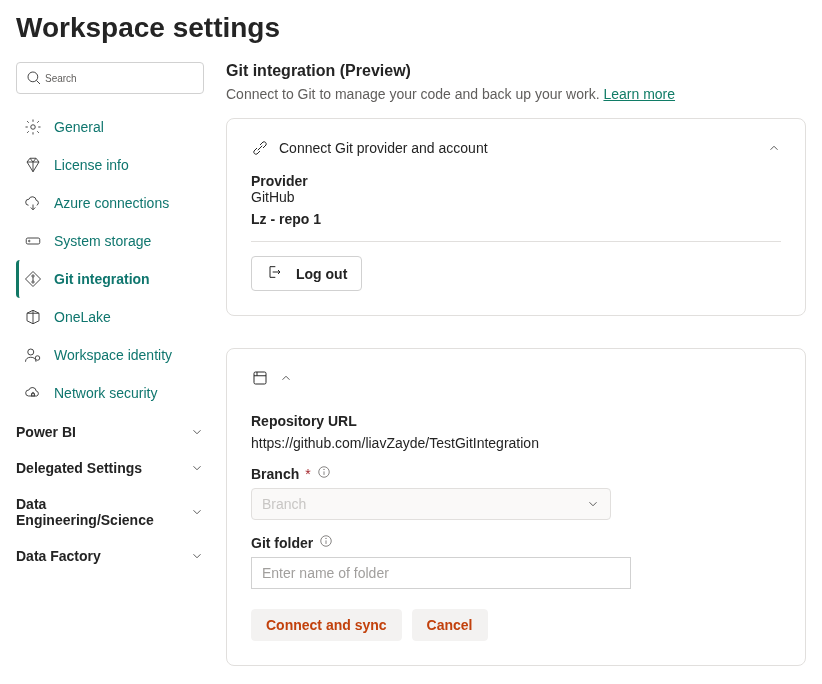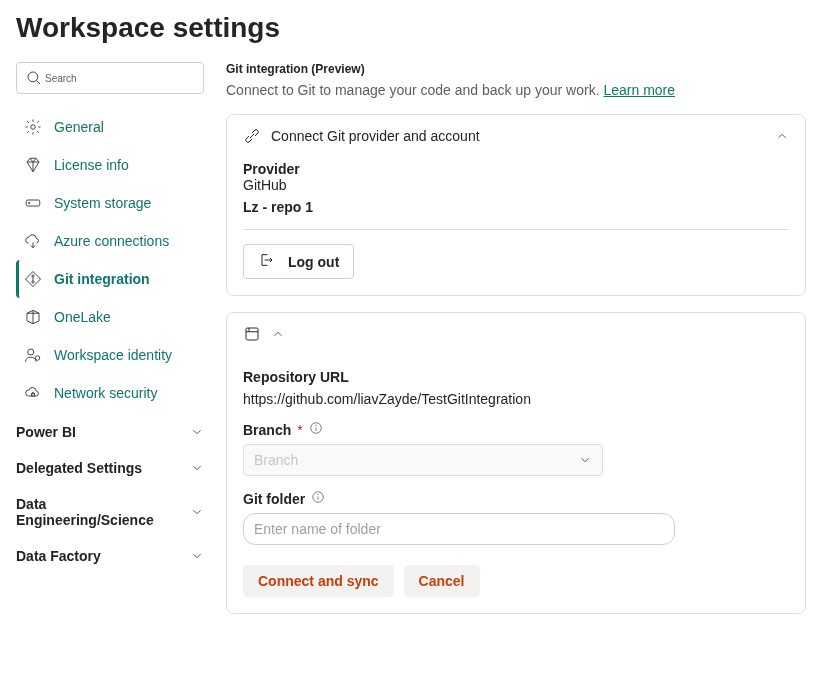--- a/index.html
+++ b/index.html
@@ -73,38 +73,38 @@
     justify-content: space-between;
     padding: 12px 0 8px 0;
     font-weight: 600;
     cursor: pointer;
   }
   .chevron { width: 14px; height: 14px; }
   .chevron svg { width: 14px; height: 14px; stroke: #424242; fill: none; stroke-width: 1.5; }
 
   .main { flex: 1; }
   .section-title {
-    font-size: 12px;
+    font-size: 16px;
     font-weight: 600;
     margin: 0 0 6px 0;
   }
   .section-sub {
     color: #605e5c;
     margin: 0 0 16px 0;
   }
   .learn-more {
     color: #107c66;
     text-decoration: underline;
     cursor: pointer;
   }
   .card {
     border: 1px solid #e1dfdd;
     border-radius: 8px;
-    padding: 0;
-    margin-bottom: 16px;
+    padding: 8px;
+    margin-bottom: 32px;
     background: #fff;
   }
   .card-header {
     display: flex;
     align-items: center;
     gap: 10px;
     padding: 12px 16px;
     cursor: pointer;
   }
   .card-header-icon { width: 18px; height: 18px; display: flex; align-items: center; }
@@ -149,23 +149,23 @@
     border: 1px solid #e1dfdd;
     border-radius: 4px;
     background: #faf9f8;
     padding: 7px 10px;
     display: flex;
     align-items: center;
     justify-content: space-between;
     color: #c8c6c4;
   }
   .text-input {
-    width: 432px;
+    width: 380px;
     border: 1px solid #d1d1d1;
-    border-radius: 12px;
+    border-radius: 0;
     padding: 7px 10px;
     font-size: 14px;
     outline: none;
   }
   .text-input::placeholder { color: #a19f9d; }
   .btn-row { display: flex; gap: 10px; margin-top: 20px; }
 </style>
 </head>
 <body>
 
@@ -197,34 +197,34 @@
         <span class="nav-icon">
           <svg viewBox="0 0 24 24">
               <path d="M4 8 L8 3 L16 3 L20 8 L12 21 Z M4 8 L20 8 M8 3 L12 8 L16 3 M12 8 L12 21"></path>
             </svg>
         </span>
         <span>License info</span>
       </li>
       <li class="nav-item">
         <span class="nav-icon">
           <svg viewBox="0 0 24 24">
+              <path d="M6 15a4 4 0 0 1 .5-8 5 5 0 0 1 9.7 1.3A3.5 3.5 0 0 1 17 15"></path>
+              <path d="M9 18 l3 3 l3 -3 M12 14 v7"></path>
+            </svg>
+        </span>
+        <span>Azure connections</span>
+      </li>
+      <li class="nav-item">
+        <span class="nav-icon">
+          <svg viewBox="0 0 24 24">
               <rect x="3" y="8" width="18" height="8" rx="2"></rect>
               <circle cx="7" cy="12" r="1"></circle>
             </svg>
         </span>
         <span>System storage</span>
-      </li>
-      <li class="nav-item">
-        <span class="nav-icon">
-          <svg viewBox="0 0 24 24">
-              <path d="M6 15a4 4 0 0 1 .5-8 5 5 0 0 1 9.7 1.3A3.5 3.5 0 0 1 17 15"></path>
-              <path d="M9 18 l3 3 l3 -3 M12 14 v7"></path>
-            </svg>
-        </span>
-        <span>Azure connections</span>
       </li>
       <li class="nav-item active">
         <span class="nav-icon">
           <svg viewBox="0 0 24 24">
               <path d="M12 2 L22 12 L12 22 L2 12 Z"></path>
               <circle cx="12" cy="8" r="1.5"></circle>
               <circle cx="12" cy="16" r="1.5"></circle>
               <line x1="12" y1="9.5" x2="12" y2="14.5"></line>
             </svg>
         </span>

